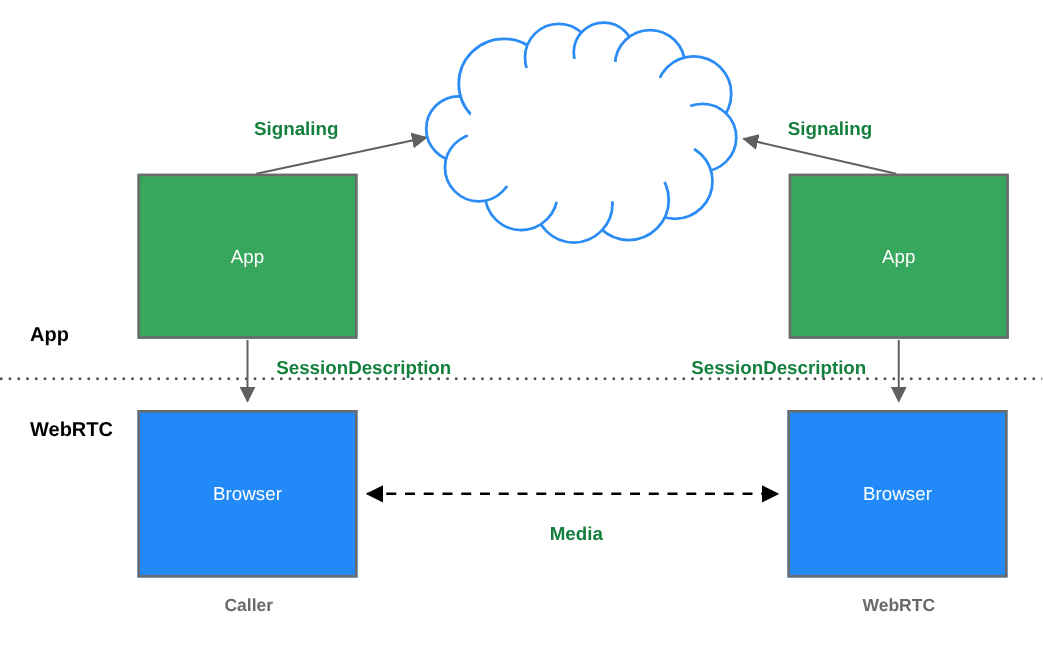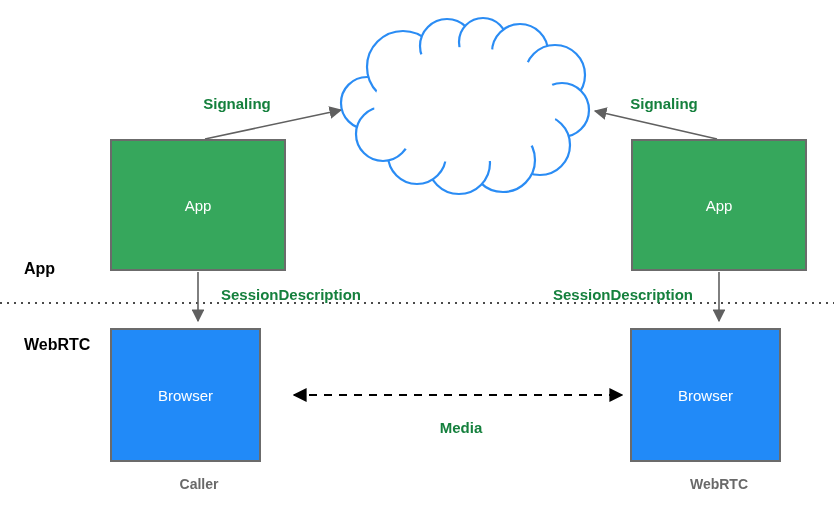--- a/index.html
+++ b/index.html
@@ -12,21 +12,21 @@
   }
   .canvas svg{position:absolute;left:0;top:0;}
   .box{
     position:absolute;
     display:flex;align-items:center;justify-content:center;
     border:2px solid var(--box_border,#6b6b6b);
     box-sizing:border-box;
     color:#ffffff;font-size:15px;
   }
   .box.app-box{background:var(--app_fill,#36A75C);width:176px;height:132px;top:139px;}
-  .box.browser-box{background:var(--browser_fill,#218AF8);width:151px;height:134px;top:328px;}
+  .box.browser-box{background:var(--browser_fill,#218AF8);width:176px;height:134px;top:328px;}
   .edge-label{
     position:absolute;
     font-weight:bold;font-size:15px;color:#15803d;
     transform:translateX(-50%);
     white-space:nowrap;
   }
   .layer-label{
     position:absolute;left:24px;
     font-weight:bold;font-size:16px;color:#000000;
     white-space:nowrap;

